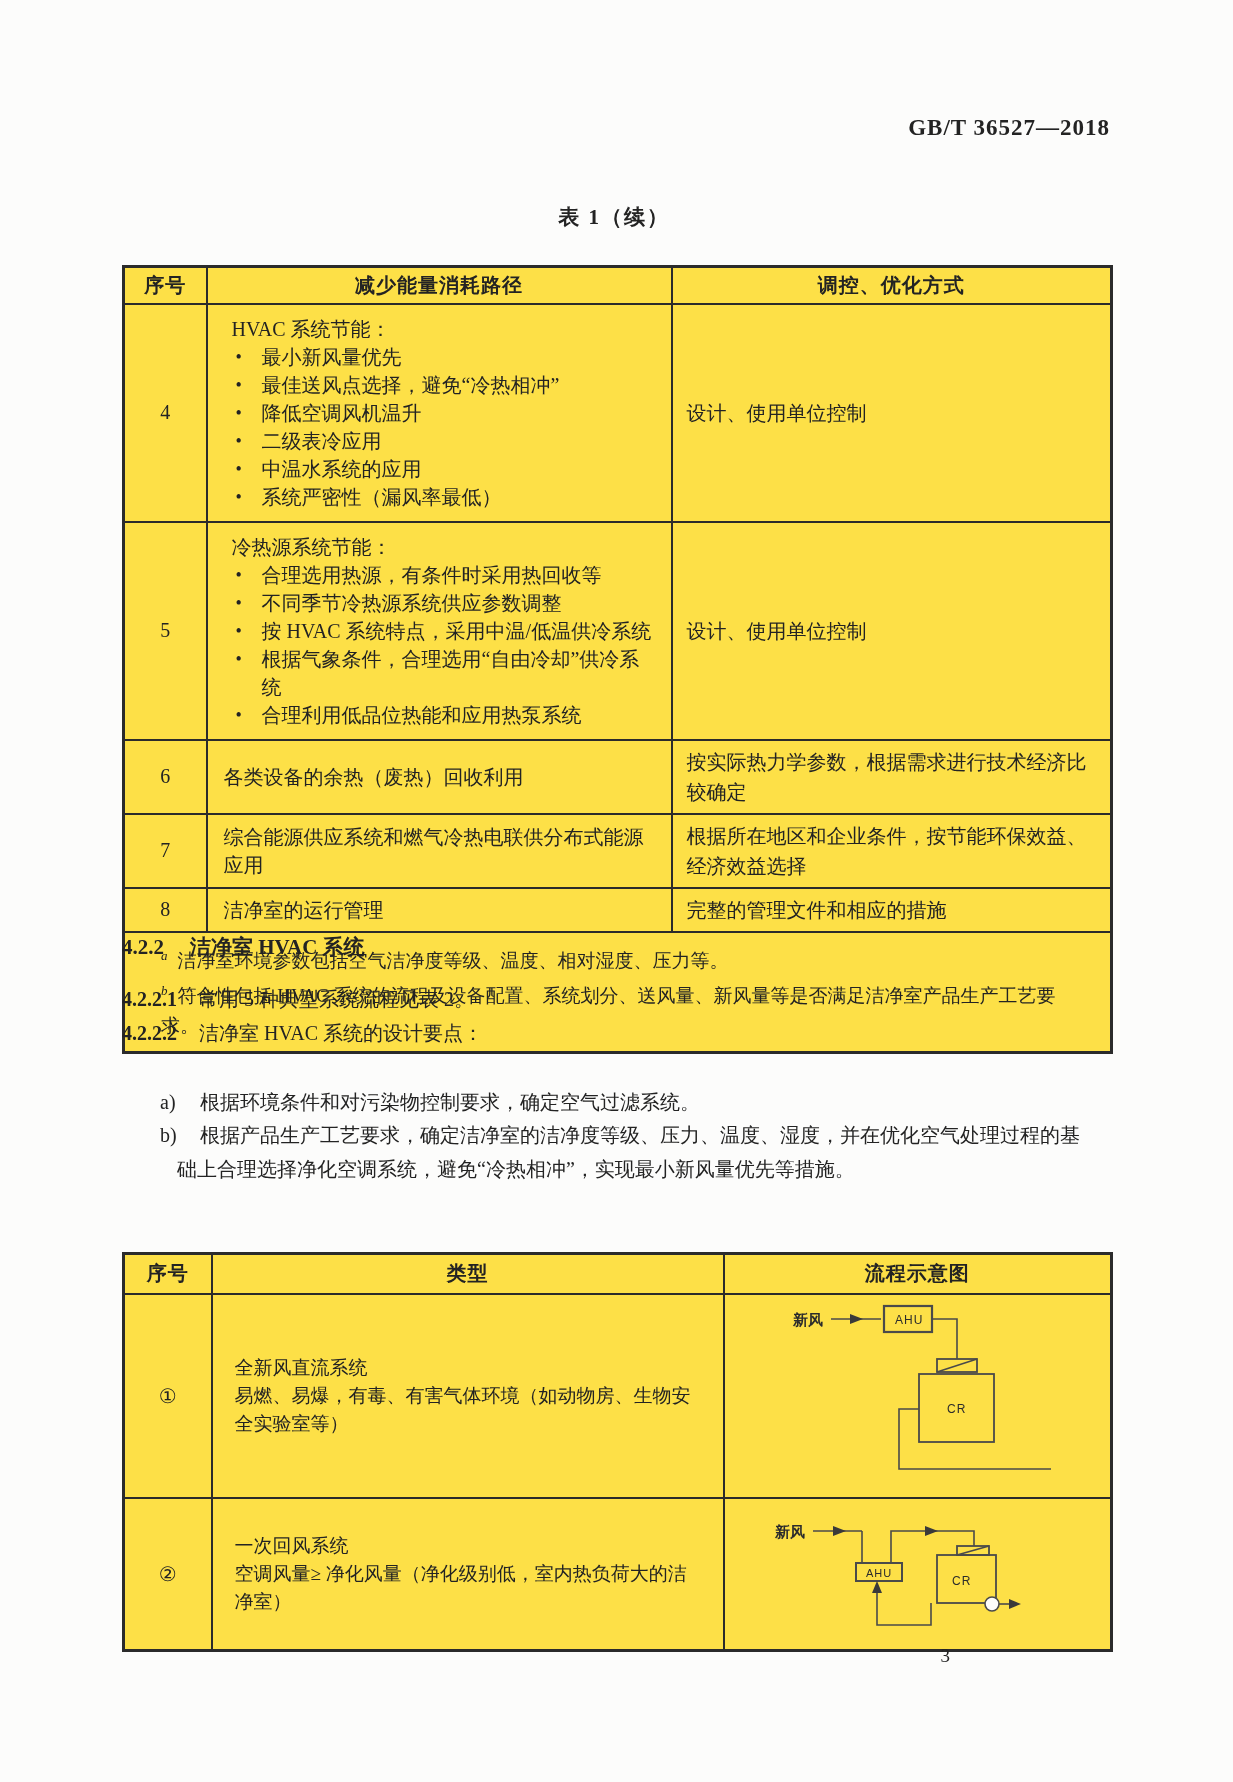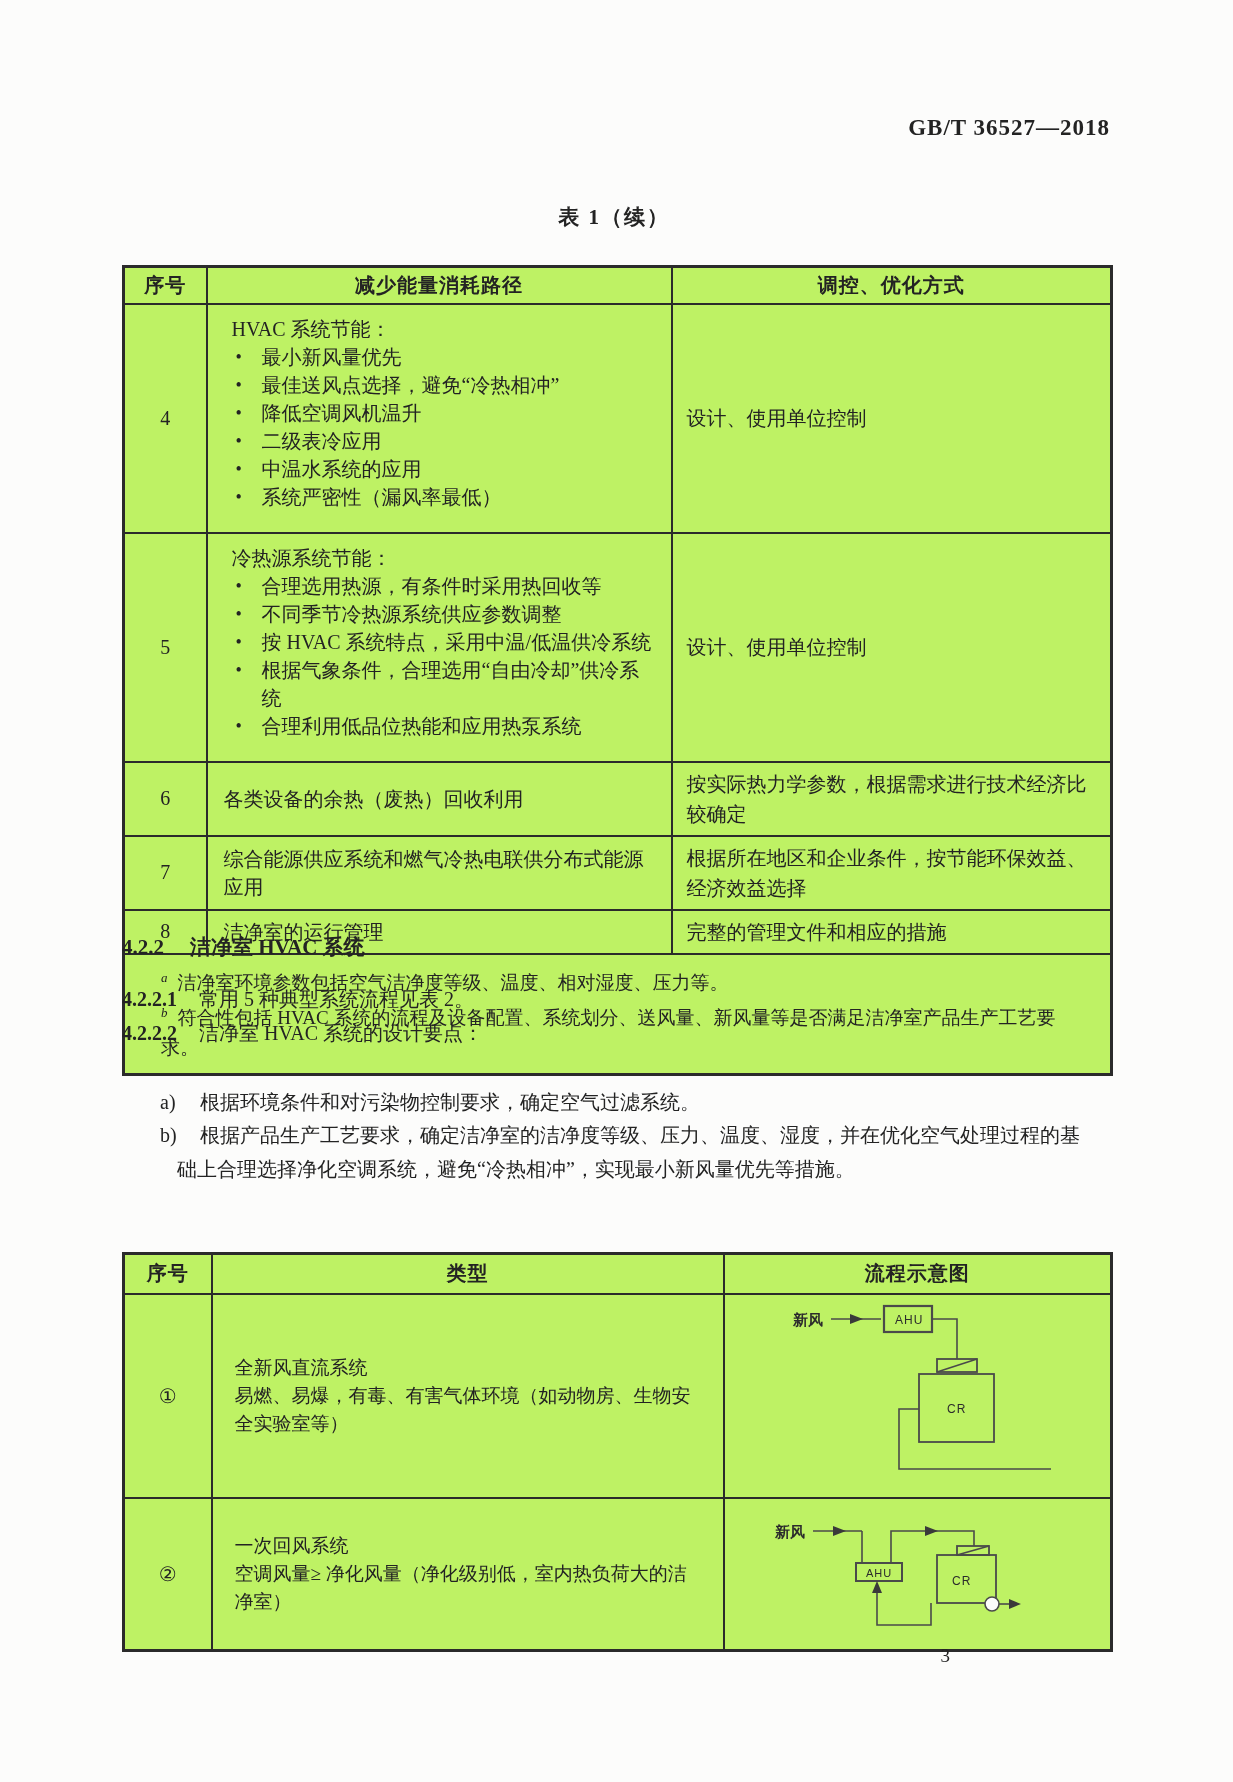--- a/index.html
+++ b/index.html
@@ -3,27 +3,27 @@
 <meta charset="utf-8">
 <style>
   html,body{margin:0;padding:0;background:#ffffff;}
   .page{
     position:relative;width:1233px;height:1782px;background:#fcfcfb;
     font-family:"Liberation Serif","DejaVu Serif",serif;color:#232323;overflow:hidden;
   }
   .abs{position:absolute;}
   .std-code{left:122px;top:115px;width:988px;text-align:right;font-size:23px;font-weight:bold;letter-spacing:1px;}
   .t1-title{left:120px;top:203px;width:988px;text-align:center;font-size:21px;font-weight:bold;letter-spacing:2px;}
-  table{border-collapse:collapse;table-layout:fixed;position:absolute;background:#bef264;}
+  table{border-collapse:collapse;table-layout:fixed;position:absolute;background:#fde047;}
   .t1{left:122px;top:265px;width:988px;border:3px solid #2b2b2b;}
   .t2{left:122px;top:1252px;width:988px;border:3px solid #2b2b2b;}
   .t1 th,.t1 td,.t2 th,.t2 td{border:2px solid #2b2b2b;vertical-align:middle;}
   th{font-size:20px;font-weight:bold;text-align:center;letter-spacing:1px;}
   td.no-cell{text-align:center;font-size:20px;}
-  td.path-cell{padding:10px 16px 21px 24px;font-size:20px;line-height:28px;vertical-align:middle;}
+  td.path-cell{padding:10px 16px 10px 24px;font-size:20px;line-height:28px;vertical-align:middle;}
   td.path-simple{padding:4px 16px 4px 16px;font-size:20px;line-height:28px;}
   td.ctrl-cell{padding:6px 14px;font-size:20px;line-height:30px;}
   .bl{position:relative;padding-left:30px;}
   .bl .dot{position:absolute;left:4px;top:0;font-size:18px;}
   td.fn-cell{padding:8px 22px 10px 36px;font-size:19px;line-height:30px;vertical-align:top;}
   .fn-line sup{font-size:13px;margin-right:10px;font-style:italic;}
   .sec-head{left:122px;top:933px;font-size:21px;font-weight:bold;}
   .sec-head .num{margin-right:26px;margin-top:33px;}
   .clause{font-size:20px;}
   .clause .num{font-weight:bold;margin-right:22px;}

